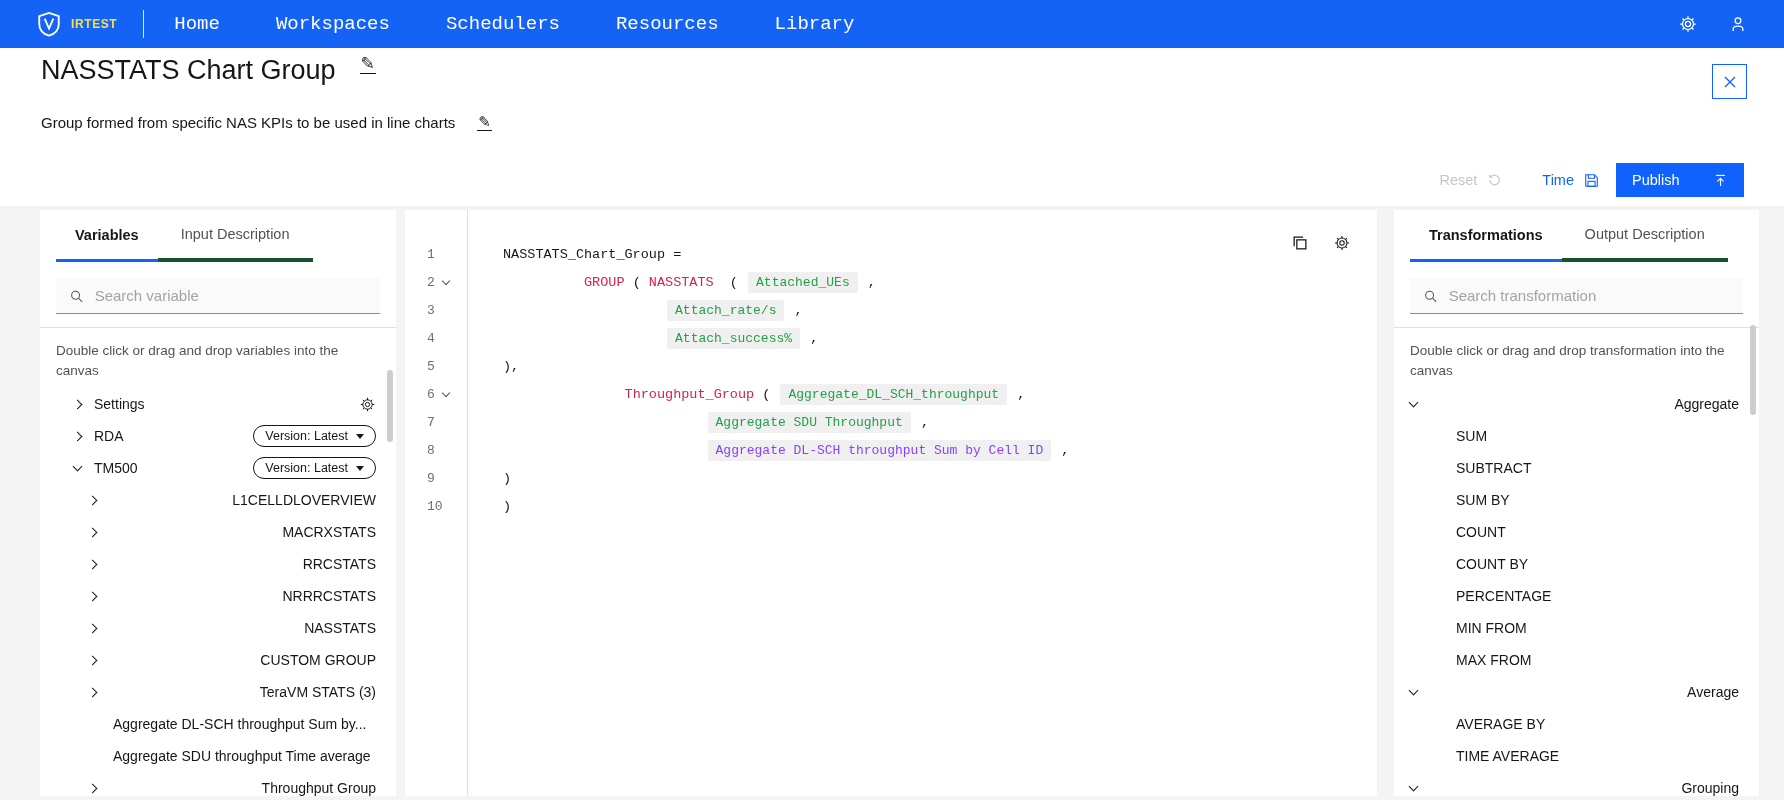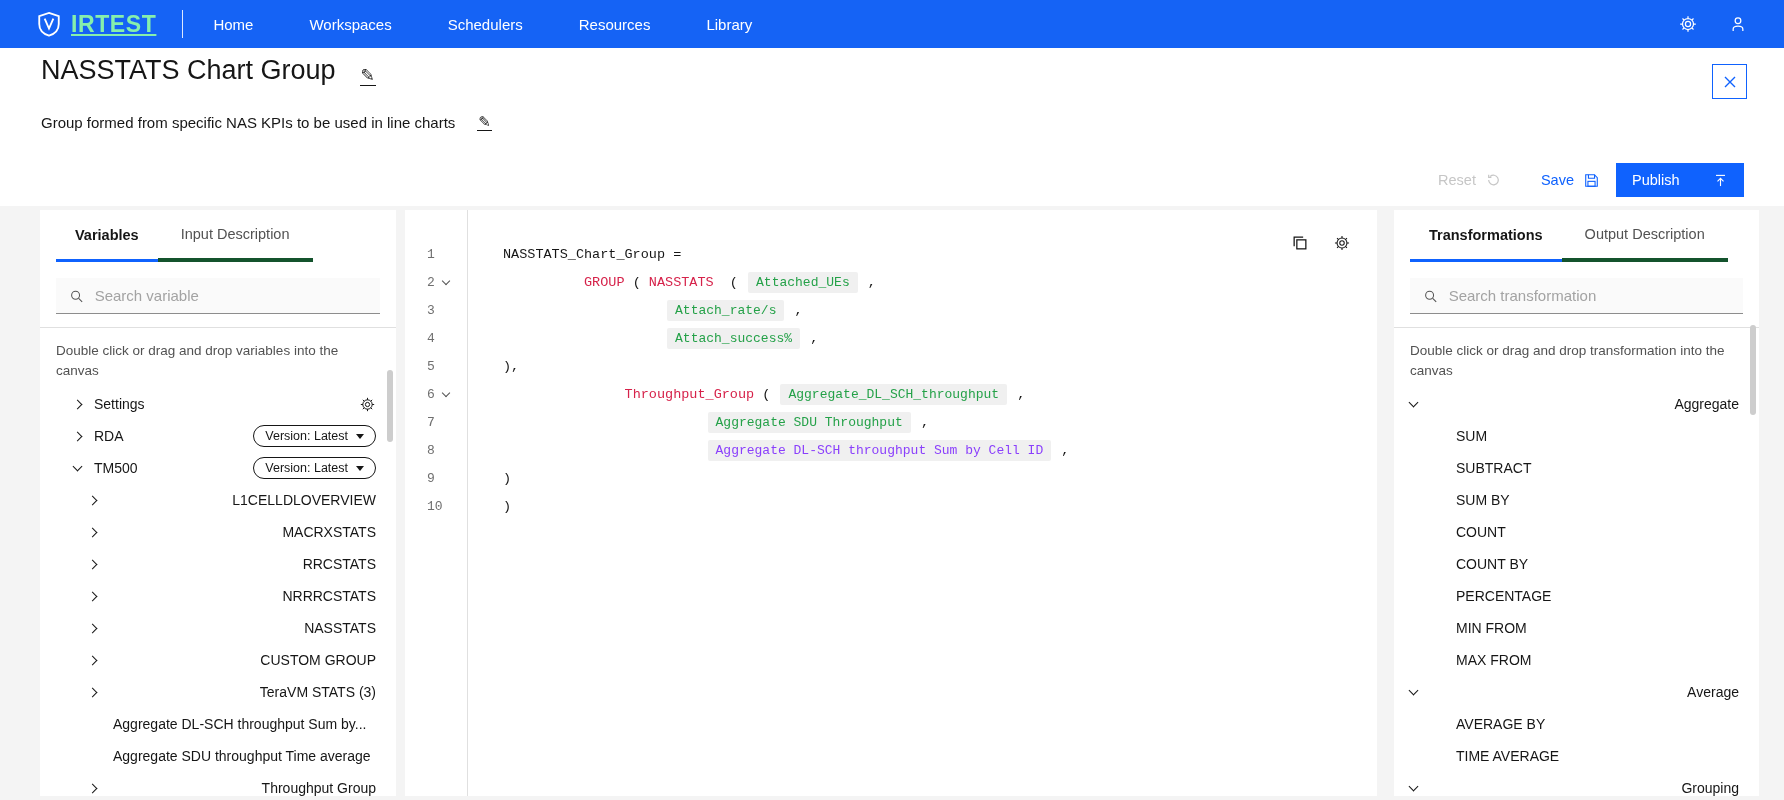--- a/index.html
+++ b/index.html
@@ -3,29 +3,29 @@
 <meta charset="utf-8">
 <style>
   * { margin:0; padding:0; box-sizing:border-box; }
   body { background:#ffffff; font-family:"Liberation Sans", sans-serif; color:#161616; }
   .app { position:relative; width:1784px; height:800px; background:#fff; overflow:hidden; }
 
   
   .navbar { position:absolute; top:0; left:0; width:1784px; height:48px; background:#1563f5;
             display:flex; align-items:center; }
   .logo { display:flex; align-items:center; gap:9px; margin-left:36px; color:#fff; cursor:pointer; }
-  .logo-text { font-size:23px; font-weight:800; letter-spacing:0.6px; color:#86efac;text-decoration:underline; }
+  .logo-text { font-size:12px; font-weight:800; letter-spacing:0.6px; color:#fde047; }
   .nav-divider { width:1px; height:28px; background:rgba(255,255,255,.85); margin:0 30px 0 26px; }
   .nav-links { display:flex; align-items:center; gap:56px; }
-  .nav-links a { color:#fff; font-size:15px; text-decoration:none; cursor:pointer; }
+  .nav-links a { color:#fff; font-size:19px; text-decoration:none; cursor:pointer;font-family:Liberation Mono, monospace; }
   .nav-right { position:absolute; right:36px; display:flex; align-items:center; gap:30px; }
   .nav-right .ic { cursor:pointer; display:flex; }
 
   
-  .title-row { position:absolute; left:41px; top:55px; display:flex; align-items:flex-end; gap:24px; }
+  .title-row { position:absolute; left:41px; top:55px; display:flex; align-items:flex-start; gap:24px; }
   .page-title { font-size:27px; font-weight:500; color:#161616; }
   .pencil { display:inline-block; font-size:17px; color:#161616; border-bottom:1.5px solid #161616;
             padding:0 1px 1px 1px; line-height:1; cursor:pointer; }
   .subtitle-row { position:absolute; left:41px; top:114px; display:flex; align-items:flex-end; gap:22px; }
   .page-subtitle { font-size:15px; color:#161616; }
   .subtitle-row .pencil { font-size:15px; }
 
   .close-btn { position:absolute; left:1712px; top:64px; width:35px; height:35px; background:#fff;
                border:1.5px solid #0f62fe; display:flex; align-items:center; justify-content:center; cursor:pointer; }
 
@@ -149,21 +149,21 @@
 
   <div class="actions">
     <button class="btn-reset">
       <span>Reset</span>
       <svg width="16" height="16" viewBox="0 0 20 20" fill="none" stroke="#c6c6c6" stroke-width="1.5">
         <path d="M4.6 10a6 6 0 1 0 1.9-4.4"></path>
           <path d="M4.6 3.4v3.4h3.4"></path>
       </svg>
     </button>
     <button class="btn-save">
-      <span>Save</span>
+      <span>Time</span>
       <svg width="17" height="17" viewBox="0 0 20 20" fill="none" stroke="#0f62fe" stroke-width="1.3">
         <path d="M3.2 3.2h10.2l3.4 3.4v10.2H3.2z"></path>
           <path d="M6.4 3.2v4.2h7.2V3.2"></path>
           <rect x="5.8" y="11" width="8.4" height="5.8"></rect>
       </svg>
     </button>
     <button class="btn-publish" style="background: rgb(15, 98, 254);">
       <span>Publish</span>
       <svg width="15" height="15" viewBox="0 0 20 20" fill="none" stroke="#ffffff" stroke-width="1.5">
         <path d="M4 3.2h12"></path>

